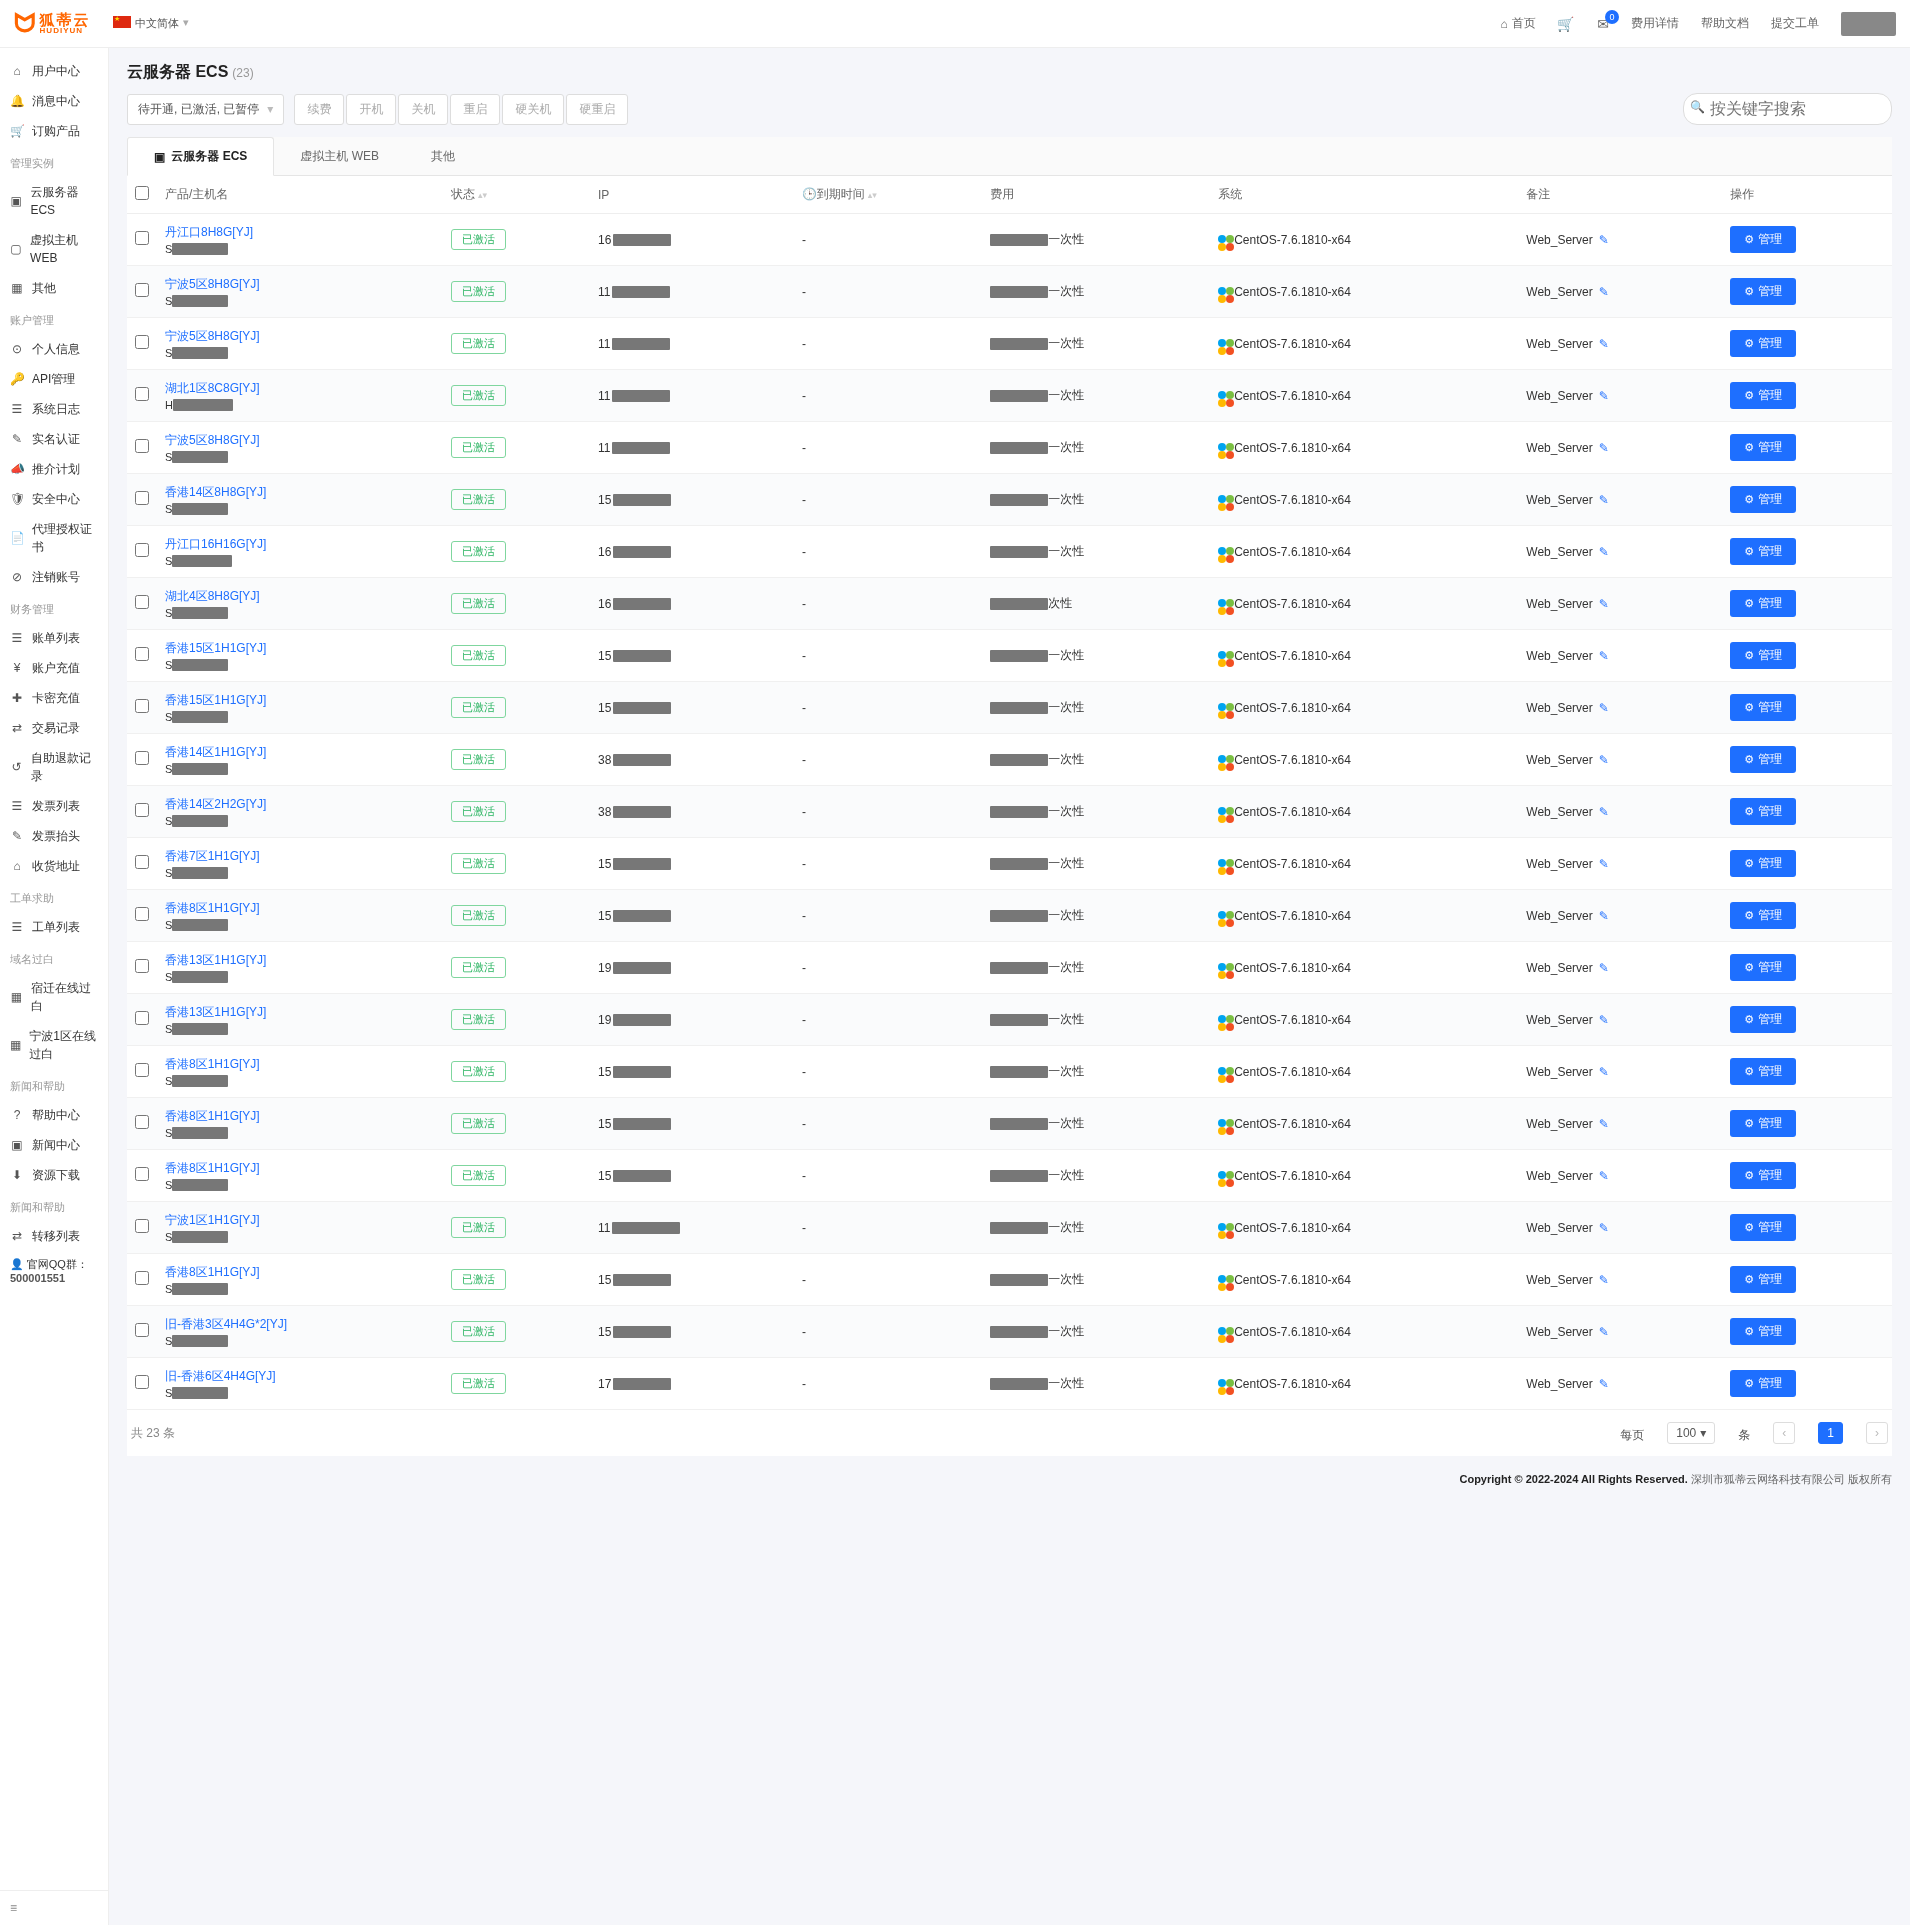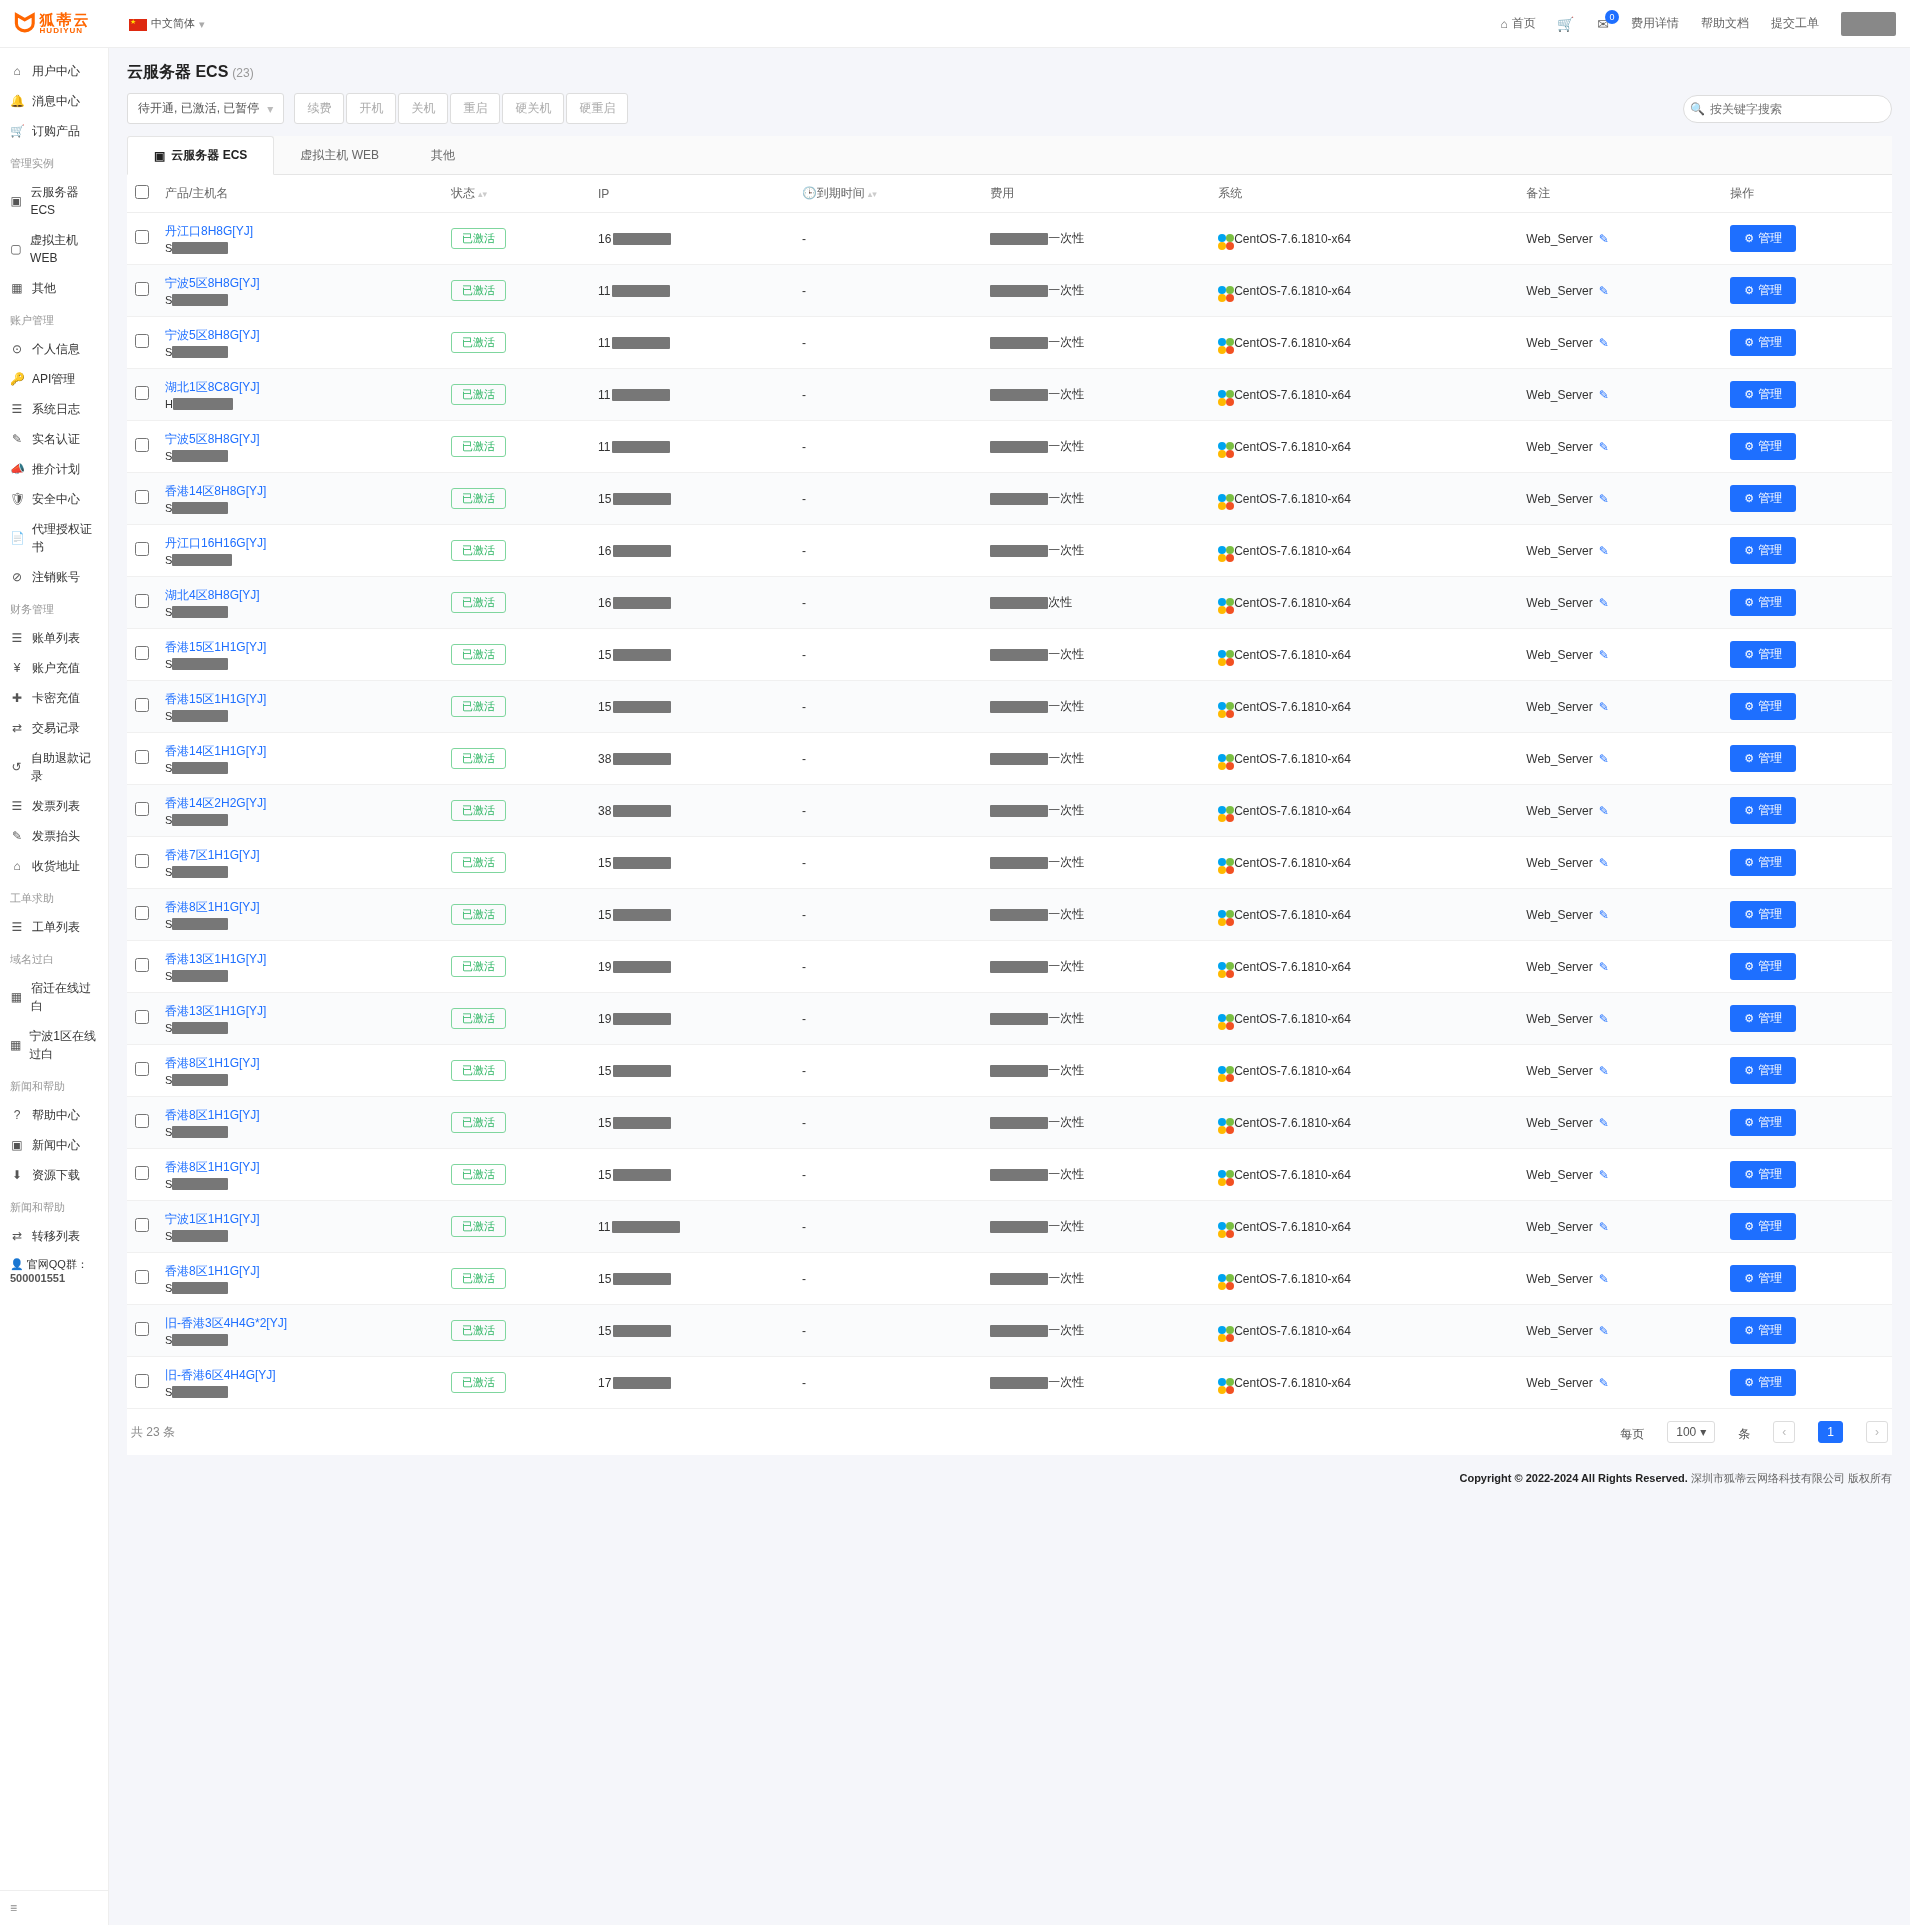--- a/index.html
+++ b/index.html
@@ -7,21 +7,21 @@
 
 
 .topbar { height: 48px; background: #fff; display: flex; align-items: center; padding: 0 14px; border-bottom: 1px solid #eee; position: relative; }
 .logo { width: 95px; height: 40px; display: flex; align-items: center; color: #f60; font-weight: bold; font-size: 16px; gap:4px;}
 .logo-wrap { display:flex; flex-direction:column; line-height:1;justify-content:flex-end;}
 .logo-cn{font-size:15px;color:#f60;letter-spacing:2px;font-weight:800}
 .logo-en{font-size:8px;color:#f60;letter-spacing:1px}
 .logo-swirl{color:#f60;font-size:26px;}
 .flag { width:18px;height:12px;background:#de2910;display:inline-block;margin-right:4px;position:relative}
 .flag::after{content:"★";position:absolute;left:1px;top:-1px;font-size:7px;color:#ffde00}
-.lang-select { display:flex;align-items:flex-end;font-size:11px;color:#555;margin-left:20px;cursor:pointer}
+.lang-select { display:flex;align-items:flex-start;font-size:11px;color:#555;margin-left:4px;cursor:pointer}
 .lang-select .caret{margin-left:4px;color:#aaa}
 .top-right{margin-left:auto;display:flex;align-items:center;gap:22px;color:#666;font-size:12px}
 .top-right .ico-l{display:flex;align-items:center;gap:4px;cursor:pointer}
 .top-right .cart{font-size:14px}
 .env-wrap{position:relative}
 .env-btn{font-size:14px;cursor:pointer}
 .env-badge{position:absolute;top:-6px;right:-10px;background:#1e6fff;color:#fff;border-radius:8px;font-size:9px;min-width:14px;height:14px;line-height:14px;text-align:center;padding:0 2px}
 .top-user{width:55px;height:24px;background:#888;border-radius:2px}
 
 
@@ -40,21 +40,21 @@
 .page-title .count{color:#999;font-size:12px;font-weight:400;margin-left:4px}
 
 .alert{background:#e8f1ff;border:1px solid #c8ddff;border-radius:3px;padding:10px 14px;font-size:12px;color:#1e6fff;line-height:1.8;margin-bottom:12px}
 .alert .al-title{font-weight:600;color:#1e6fff}
 
 .toolbar{display:flex;align-items:center;gap:10px;margin-bottom:0}
 .filter-sel{border:1px solid #ddd;background:#fff;border-radius:3px;padding:6px 10px;font-size:12px;color:#555;display:flex;align-items:center;gap:8px;min-width:119px;cursor:pointer}
 .filter-sel .caret{color:#bbb;margin-left:auto}
 .tool-btn{border:1px solid #ddd;background:#fff;border-radius:3px;padding:6px 12px;font-size:12px;color:#aaa;cursor:not-allowed}
 .search-wrap{margin-left:auto;position:relative}
-.search-in{border:1px solid #ddd;border-radius:14px;padding:6px 10px 6px 26px;font-size:12px;width:209px}
+.search-in{border:1px solid #ddd;border-radius:14px;padding:6px 10px 6px 26px;font-size:16px;width:209px}
 .search-ico{position:absolute;left:7px;top:7px;color:#1e6fff;font-size:12px}
 
 .tabs{display:flex;border-bottom:1px solid #e5e5e5;margin-top:12px;background:#fafafa}
 .tab{padding:10px 26px;font-size:12px;color:#666;cursor:pointer;display:flex;align-items:center;gap:6px}
 .tab.active{background:#fff;border:1px solid #e5e5e5;border-bottom:1px solid #fff;margin-bottom:-1px;border-radius:3px 3px 0 0;color:#222;font-weight:600}
 
 
 .tbl{width:100%;border-collapse:collapse;background:#fff}
 .tbl th{text-align:left;font-weight:400;color:#666;font-size:12px;padding:10px 8px;border-bottom:1px solid #eee;white-space:nowrap}
 .tbl th .sort{color:#ccc;margin-left:3px;font-size:9px}

